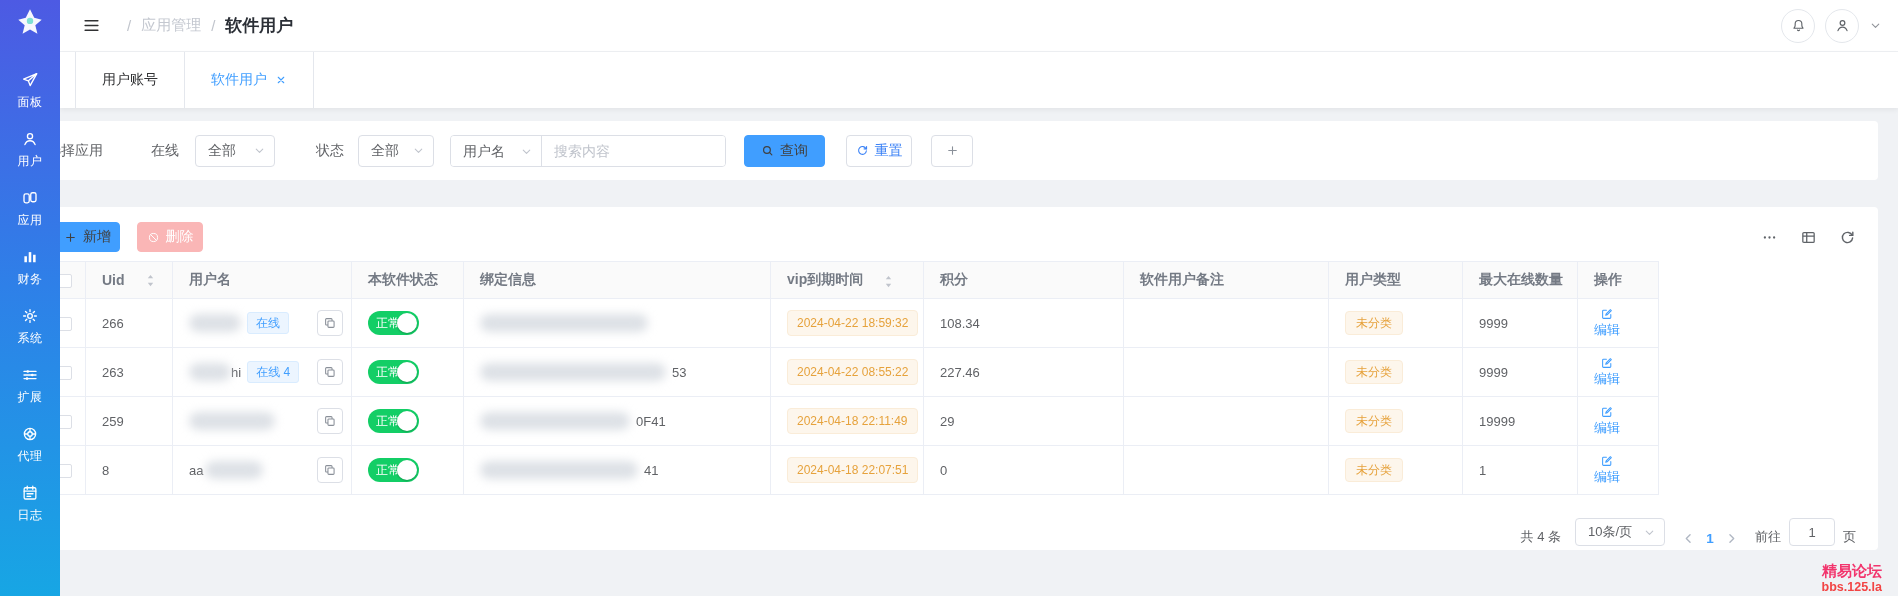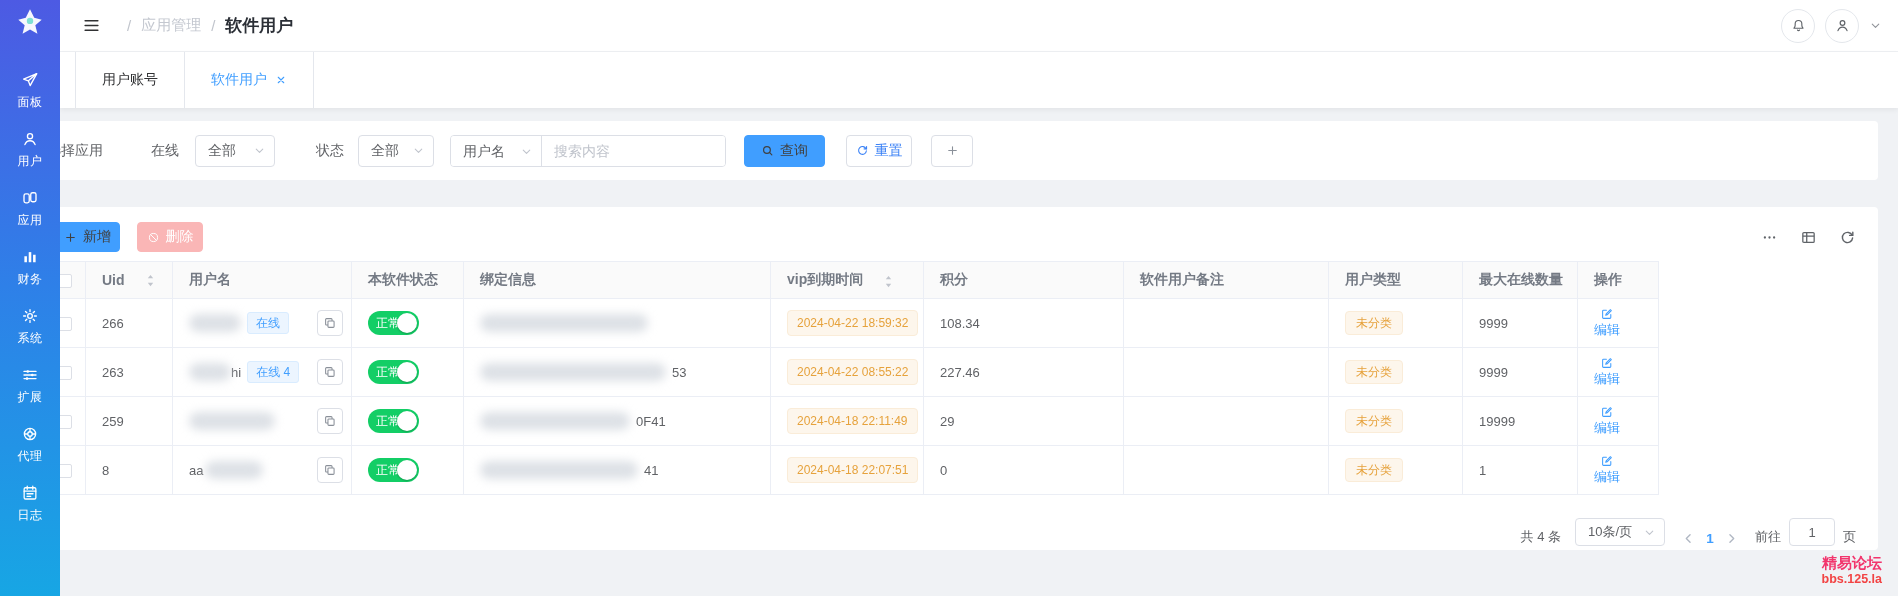--- a/index.html
+++ b/index.html
@@ -128,21 +128,21 @@
   .pg-size { width:90px; height:28px; font-size:13px; justify-content:space-between; }
   .pg-arrow { width:15px; height:15px; color:#b0b7c3; cursor:pointer; }
   .pg-prev { margin-left:16px; }
   .pg-cur { min-width:28px; text-align:center; color:#409eff; font-weight:bold; font-size:13.5px; cursor:pointer; }
   .pg-goto { margin-left:16px; }
   .pg-input { width:46px; height:28px; border:1px solid #dcdfe6; border-radius:4px; text-align:center; font-size:13px;
               color:#606266; margin:0 8px; outline:none; font-family:inherit; }
   .pg-unit { margin-right:2px; }
 
   
-  .watermark { position:absolute; right:16px; bottom:8px; text-align:right; line-height:1.25; }
+  .watermark { position:absolute; right:16px; bottom:0; text-align:right; line-height:1.25; }
   .wm1 { color:#f2356d; font-size:15px; font-weight:bold; }
   .wm2 { color:#f24444; font-size:12.5px; font-weight:bold; }
 </style>
 </head>
 <body>
 
 <div class="app">
 
   <aside class="sidebar">
     <div class="logo"><span class="ic">

